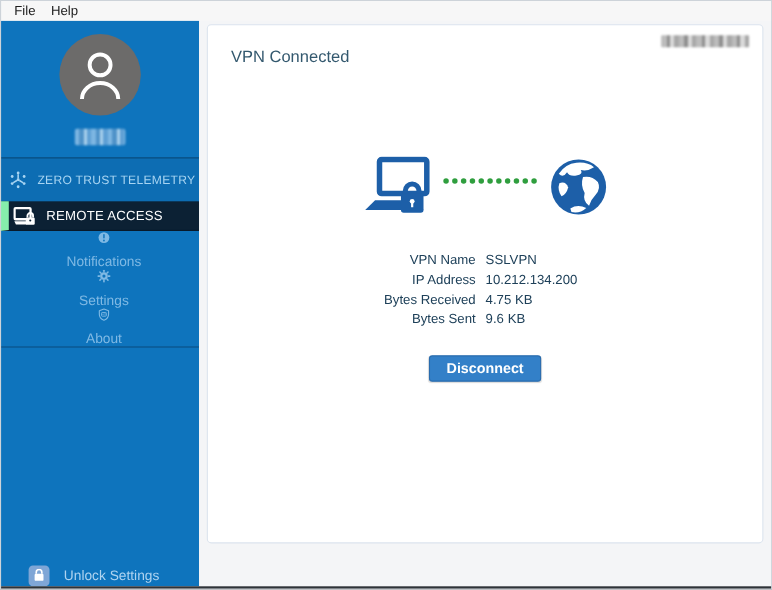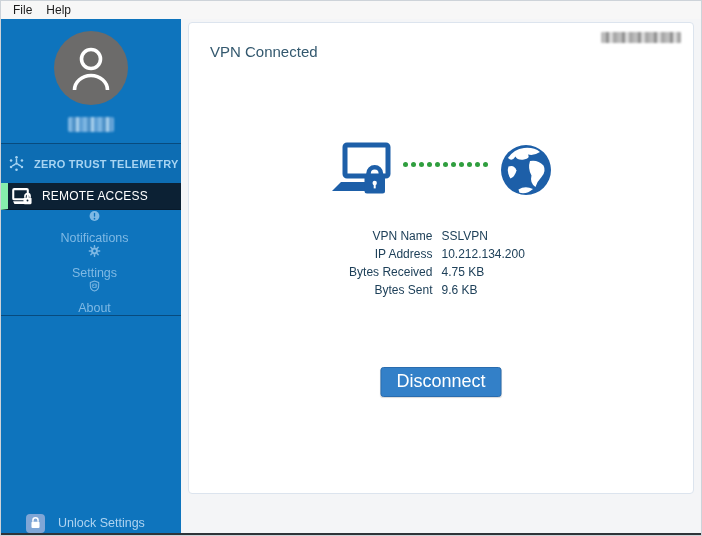--- a/index.html
+++ b/index.html
@@ -23,21 +23,21 @@
        display:flex;align-items:center;justify-content:center;}
   .redacted-user{position:absolute;top:98px;left:50%;transform:translateX(-50%);
        width:46px;height:15px;border-radius:2px;
        background:repeating-linear-gradient(90deg,#7db6e2 0 4px,#4f92c8 4px 8px,#a9d0ec 8px 11px,#5e9fd4 11px 15px);
        filter:blur(1.1px);}
   .nav{position:absolute;top:124px;left:0;right:0;}
   .nav-sep{height:0;border-top:1px solid rgba(4,42,74,.55);}
   .nav-row{display:flex;align-items:center;gap:9px;padding-left:8px;
        box-sizing:border-box;cursor:default;}
   .row-zero{height:39px;background:rgba(0,25,50,.07);
-       color:#a7d4f2;font-size:11px;font-weight:bold;letter-spacing:.25px;}
+       color:#a7d4f2;font-size:11px;font-weight:normal;letter-spacing:.25px;}
   .row-remote{height:27px;background:#0c2134;border-left:8px solid #86efac;
        padding-left:4px;color:#ffffff;font-size:12px;font-weight:normal;
        letter-spacing:.2px;border-bottom:1px solid #081a2b;}
   .row-std{height:35px;color:#7fb9e4;font-size:12.5px;flex-direction:column;}
   .sidebar-footer{position:absolute;left:0;right:0;bottom:-4px;height:28px;
        display:flex;align-items:center;gap:13px;padding-left:26px;
        color:#aed3f0;font-size:12.5px;cursor:default;}
   .lock-badge{width:19px;height:19px;border-radius:4px;background:#7fa6d6;
        display:flex;align-items:center;justify-content:center;flex:0 0 auto;}
 
@@ -60,24 +60,24 @@
 
   .details{position:absolute;top:204px;left:0;right:0;}
   .details table{margin:0 auto;border-spacing:0;font-size:12px;color:#1e4059;
        transform:translateX(-4px);}
   .details td{padding:0;height:18px;line-height:18px;white-space:nowrap;margin-left:36px;}
   .details td.lbl{text-align:right;padding-right:9px;}
   .details td.val{text-align:left;}
 
   .disconnect-btn{position:absolute;top:300px;left:50%;transform:translateX(-50%);
        background:#3380c8;border:1px solid #2a6cae;border-radius:3px;
-       color:#ffffff;font-weight:normal;font-size:18px;
+       color:#ffffff;font-weight:bold;font-size:13px;
        font-family:"Liberation Sans",sans-serif;
        padding:3px 15px 4px 15px;cursor:pointer;
-       box-shadow:0 1px 1px rgba(0,0,0,.15);margin-top:44px;}
+       box-shadow:0 1px 1px rgba(0,0,0,.15);}
 
   .bottom-strip{position:absolute;left:0;bottom:0;width:702px;height:3px;
        background:#2e3338;z-index:40;}
 </style>
 </head>
 <body>
 
 <div class="window-border"></div>
 
 <div class="menubar">

